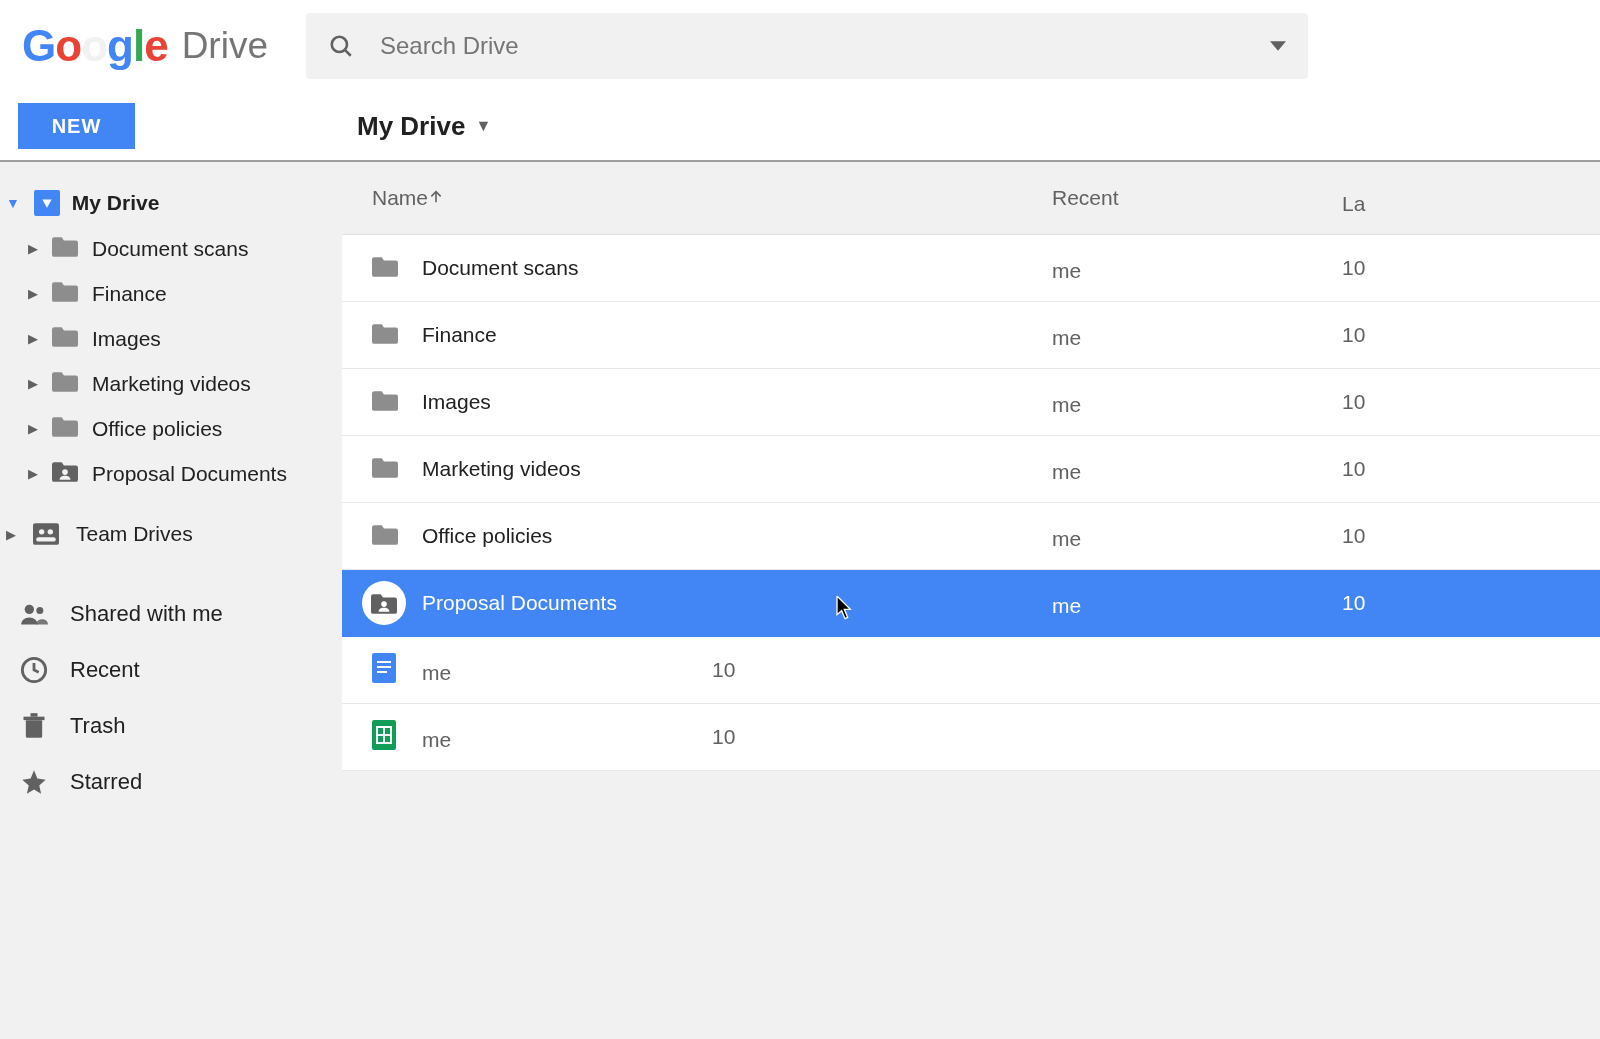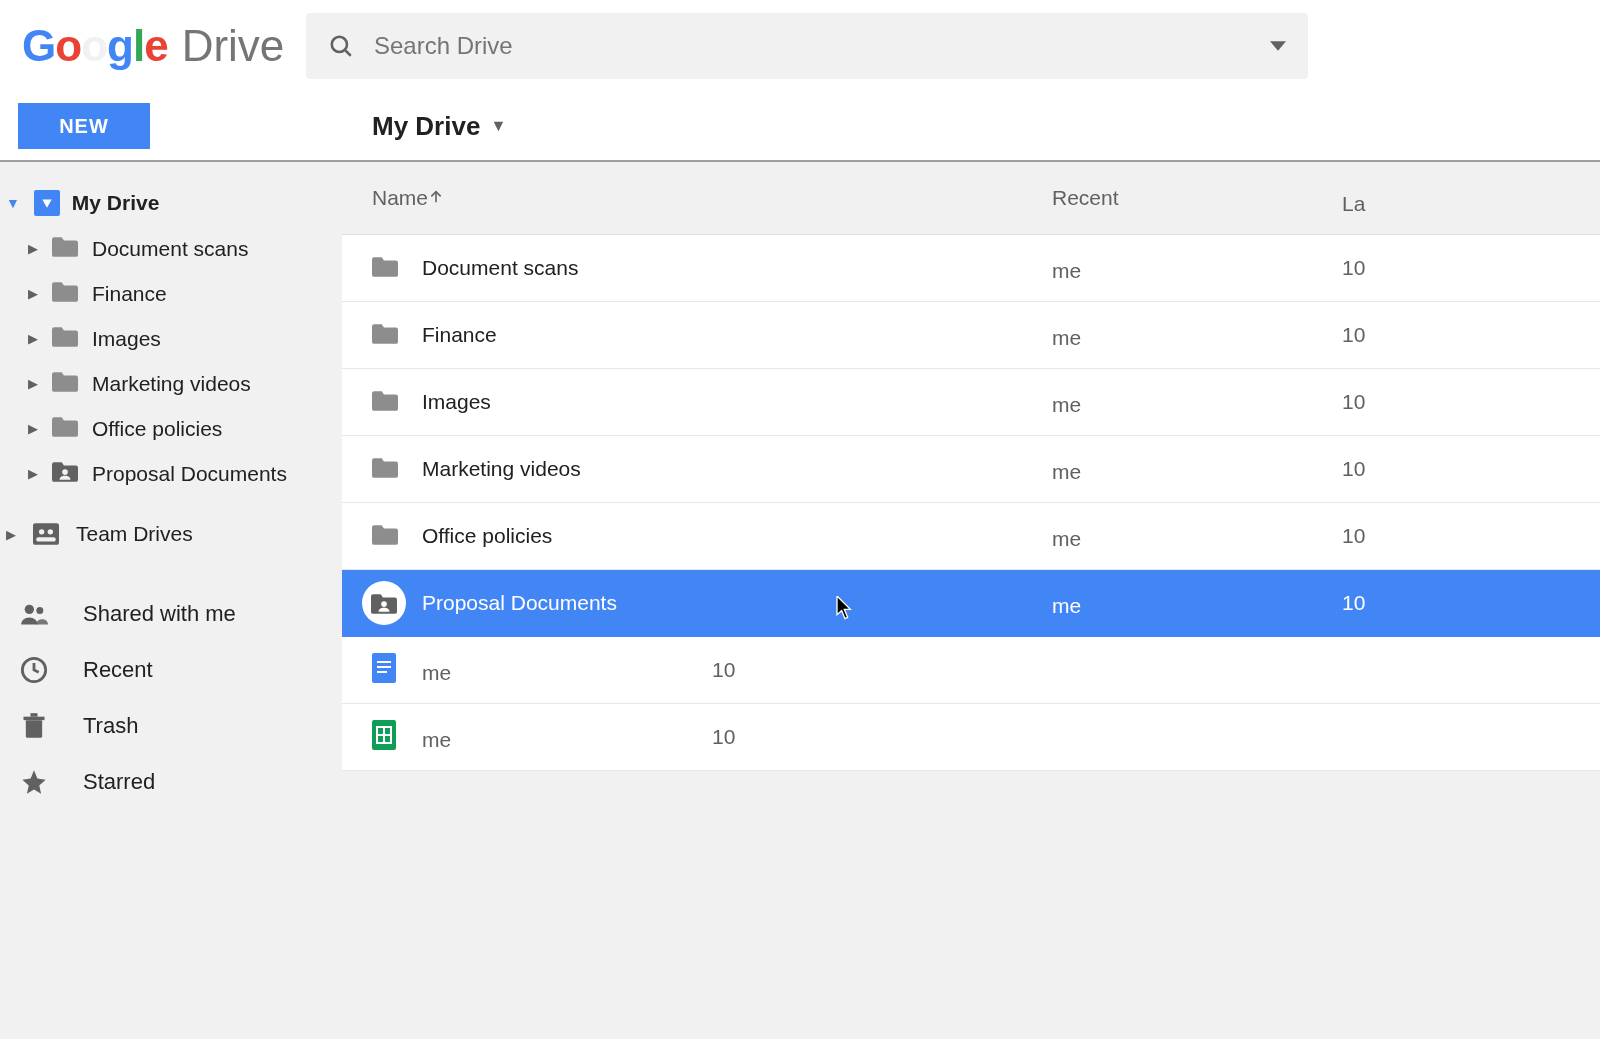--- a/index.html
+++ b/index.html
@@ -13,50 +13,50 @@
     padding-left: 22px;
     padding-right: 22px;
     background: #fff;
   }
   .logo-wrap { display: flex; align-items: center; width: 284px; }
   .google-logo { font-size: 44px; font-weight: 600; letter-spacing: -1px; display: flex; align-items: baseline; }
   .g-blue  { color:#4285F4; }
   .g-red   { color:#EA4335; }
   .g-green { color:#34A853; }
   .g-grey  { color:#f1f1f1; }
-  .drive-label { font-size: 44px; color:#757575; margin-left: 14px; font-weight: 400; text-align: right; }
+  .drive-label { font-size: 37px; color:#757575; margin-left: 14px; font-weight: 400; text-align: right; }
 
   .search-bar {
     flex: 1;
     max-width: 1002px;
     height: 66px;
     background: #f1f1f1;
     border-radius: 4px;
     display: flex;
     align-items: center;
     padding: 0 22px;
-    gap: 20px;
+    gap: 26px;
   }
   .search-bar input {
     flex: 1; border: none; background: transparent; font-size: 24px;
     color:#333; outline: none;
   }
   .search-bar input::placeholder { color:#757575; }
   .icon-btn { color:#757575; display:flex; align-items:center; }
 
   
   .subheader {
     display: flex;
     align-items: center;
     height: 70px;
     border-bottom: 2px solid #9e9e9e;
   }
   .new-btn {
     margin-left: 18px;
-    width: 132px; height: 46px;
+    width: 117px; height: 46px;
     background:#4285F4; color:#fff;
     border:none; font-size:20px; font-weight:700;
     letter-spacing:1px; cursor:pointer;
   }
   .breadcrumb {
     margin-left: 222px;
     font-size: 26px;
     font-weight: 700;
     color:#212121;
     display:flex;
@@ -108,21 +108,21 @@
 
   .tree-section {
     display:flex; align-items:center; gap:16px;
     padding: 10px 0 10px 6px;
     font-size:21px; color:#212121;
     cursor:pointer;
     margin-top: 14px;
   }
   .tree-section .tri { color:#616161; font-size:13px; width:10px; }
   .nav-item {
-    display:flex; align-items:center; gap:35px;
+    display:flex; align-items:center; gap:22px;
     padding: 14px 0 14px 20px;
     font-size:22px; color:#212121;
     cursor:pointer;
     text-align:right;
   }
   .nav-divider { height: 28px; }
   .nav-icon { width:28px; height:28px; color:#616161; display:flex; align-items:center; justify-content:center; }
 
   
   .table-header {

